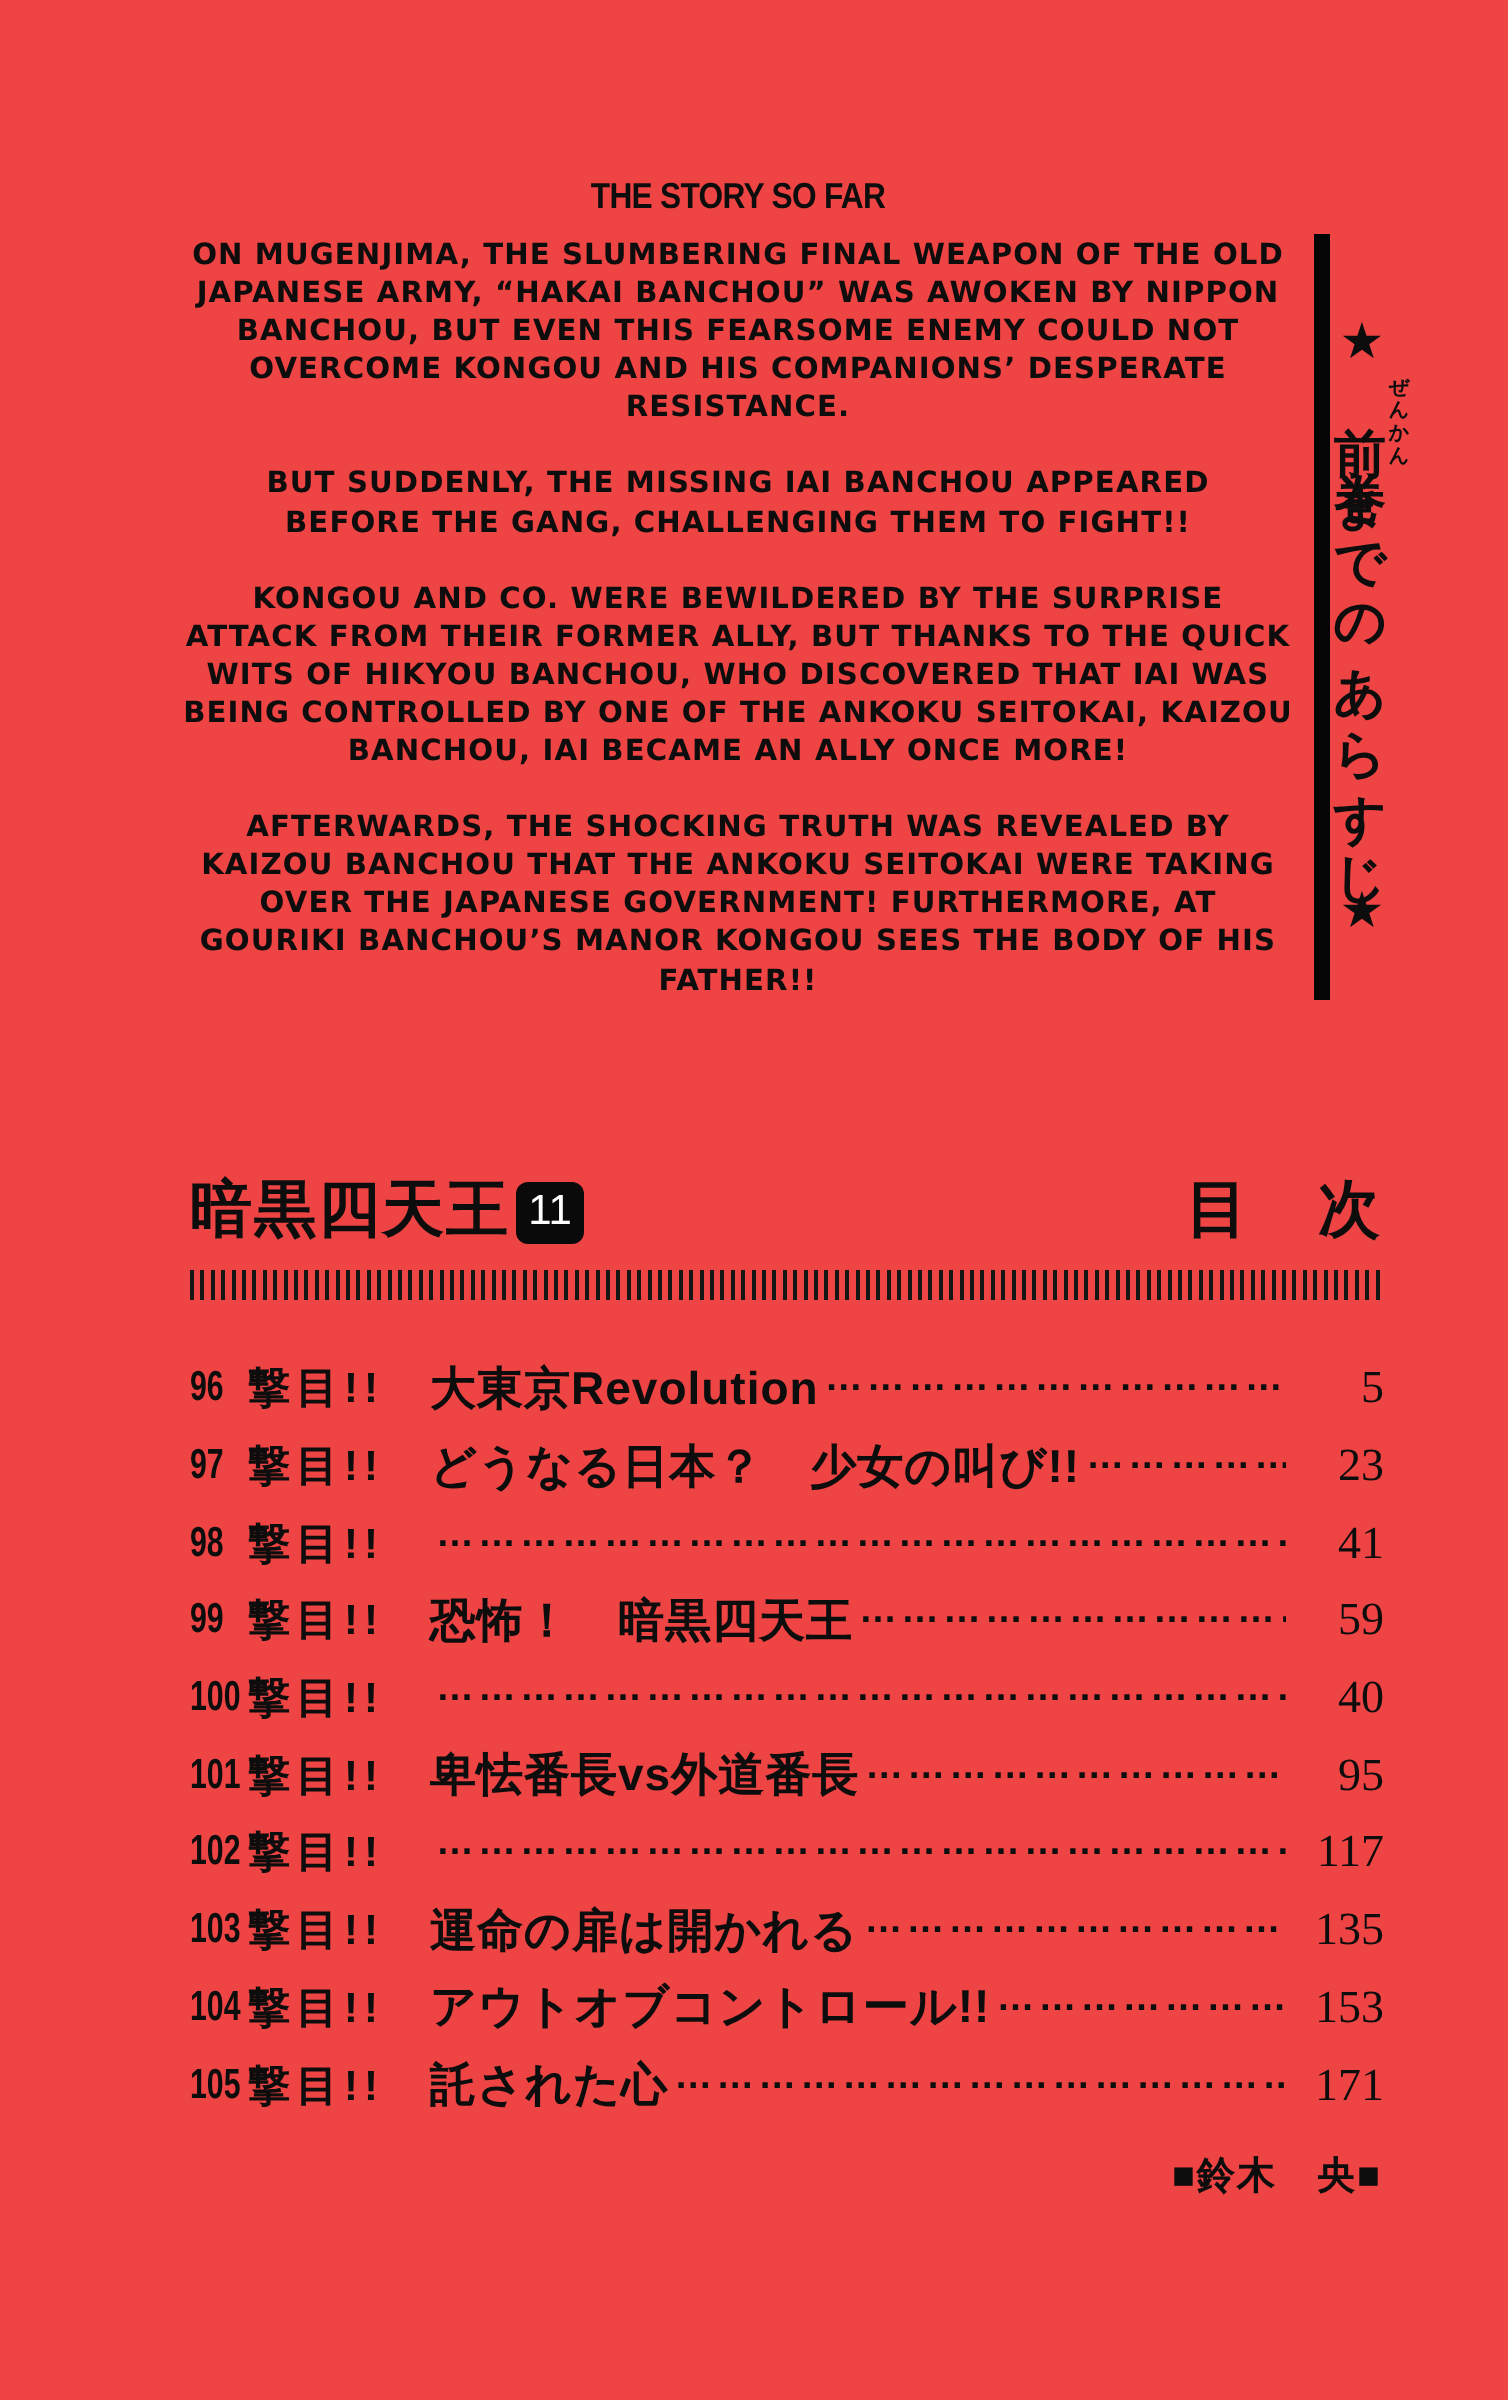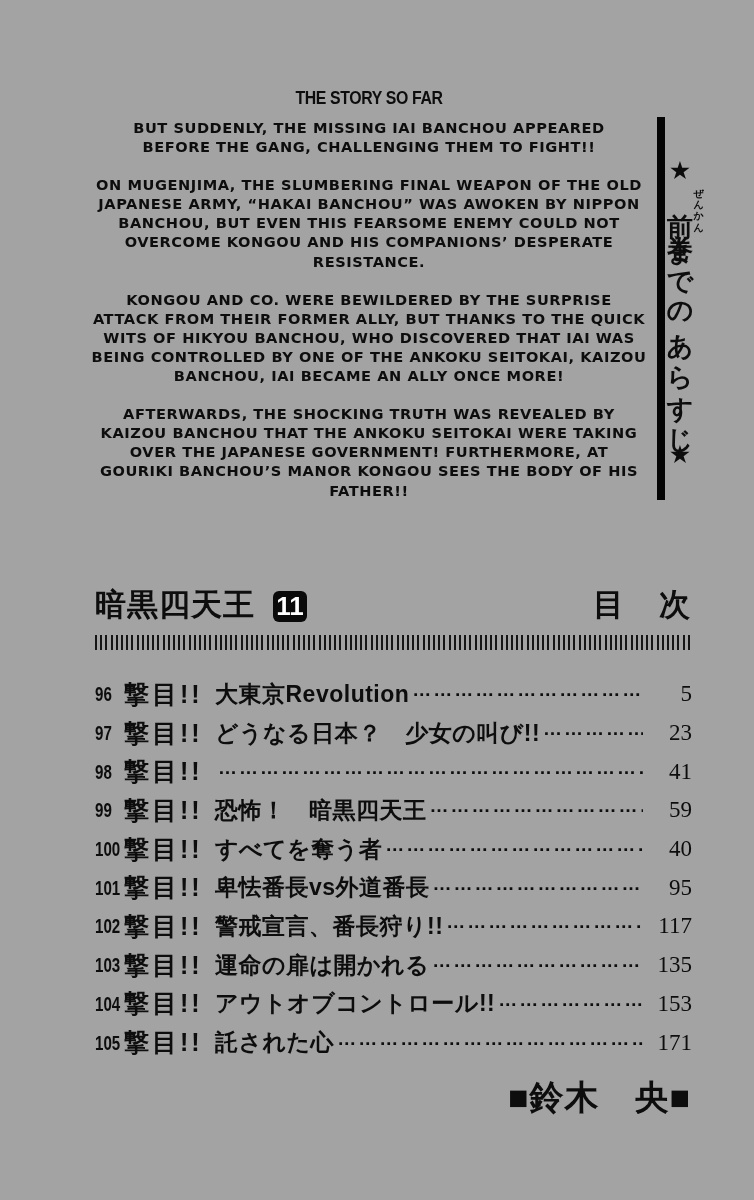--- a/index.html
+++ b/index.html
@@ -1,21 +1,21 @@
 <!DOCTYPE html>
 <html><head>
 <meta charset="utf-8">
 <style>
   * { margin:0; padding:0; box-sizing:border-box; }
   html,body { background:#e8e8e8; }
   .page {
     position:relative;
     width:754px; height:1200px;
     margin:0 auto;
-    background:#a3a3a3;
+    background:#ef4444;
     color:#0d0d0d;
     font-family:"Liberation Sans","DejaVu Sans",sans-serif;
     overflow:hidden;
   }
 
   
   .story {
     position:absolute; left:57px; top:88px; width:624px;
     text-align:center;
   }
@@ -52,23 +52,23 @@
   
   .toc {
     position:absolute; left:95px; top:584px; width:597px;
   }
   .toc-header { display:flex; align-items:center; }
   .series-title {
     font-size:31px; font-weight:bold; letter-spacing:1px;
   }
   .volume-badge {
     display:inline-flex; align-items:center; justify-content:center;
-    width:34px; height:31px; margin-left:18px; margin-top:2px;
+    width:34px; height:31px; margin-left:3px; margin-top:2px;
     background:#0a0a0a; color:#fff; border-radius:6px;
-    font-size:26px; font-weight:bold;
+    font-size:21px; font-weight:normal;
   }
   .contents-label {
     margin-left:auto; font-size:31px; font-weight:bold; letter-spacing:2px;
   }
   .toc-divider {
     margin-top:9px; height:15px;
     background:repeating-linear-gradient(90deg,
       #151515 0, #151515 2px, transparent 2px, transparent 5.2px);
   }
   .toc-list { margin-top:25px; }
@@ -77,57 +77,57 @@
     height:38.7px;
   }
   .ch-num {
     display:inline-block; width:29px; flex:0 0 29px;
     font-size:21px; font-weight:bold;
     transform:scaleX(0.72); transform-origin:left center;
     white-space:nowrap;
   }
   .ch-suffix {
     flex:0 0 91px;
-    font-size:25px; font-weight:bold; letter-spacing:3px;
+    font-size:21px; font-weight:bold; letter-spacing:3px;
     white-space:nowrap;
   }
   .ch-title {
     font-size:23px; font-weight:bold; white-space:nowrap;
     letter-spacing:0.5px;
   }
   .dot-leader {
     flex:1 1 auto; overflow:hidden; white-space:nowrap;
     font-size:19px; font-weight:bold; letter-spacing:2px;
     margin:0 3px; transform:translateY(-4px);
   }
   .ch-page {
     flex:0 0 46px; text-align:right;
     font-family:"Liberation Serif","DejaVu Serif",serif;
     font-size:23px; font-weight:500;
   }
   .author-credit {
     margin-top:13px; padding-right:1px;
     text-align:right;
-    font-size:34px; font-weight:bold; letter-spacing:1px;
+    font-size:19px; font-weight:bold; letter-spacing:1px;
   }
 </style>
 </head>
 <body>
 
 <div class="page">
 
   <section class="story">
     <div class="story-heading">THE STORY SO FAR</div>
-    <div class="story-para">BUT SUDDENLY, THE MISSING IAI BANCHOU APPEARED
-BEFORE THE GANG, CHALLENGING THEM TO FIGHT!!</div>
     <div class="story-para">ON MUGENJIMA, THE SLUMBERING FINAL WEAPON OF THE OLD
 JAPANESE ARMY, “HAKAI BANCHOU” WAS AWOKEN BY NIPPON
 BANCHOU, BUT EVEN THIS FEARSOME ENEMY COULD NOT
 OVERCOME KONGOU AND HIS COMPANIONS’ DESPERATE
 RESISTANCE.</div>
+    <div class="story-para">BUT SUDDENLY, THE MISSING IAI BANCHOU APPEARED
+BEFORE THE GANG, CHALLENGING THEM TO FIGHT!!</div>
     <div class="story-para">KONGOU AND CO. WERE BEWILDERED BY THE SURPRISE
 ATTACK FROM THEIR FORMER ALLY, BUT THANKS TO THE QUICK
 WITS OF HIKYOU BANCHOU, WHO DISCOVERED THAT IAI WAS
 BEING CONTROLLED BY ONE OF THE ANKOKU SEITOKAI, KAIZOU
 BANCHOU, IAI BECAME AN ALLY ONCE MORE!</div>
     <div class="story-para">AFTERWARDS, THE SHOCKING TRUTH WAS REVEALED BY
 KAIZOU BANCHOU THAT THE ANKOKU SEITOKAI WERE TAKING
 OVER THE JAPANESE GOVERNMENT! FURTHERMORE, AT
 GOURIKI BANCHOU’S MANOR KONGOU SEES THE BODY OF HIS
 FATHER!!</div>
@@ -170,35 +170,33 @@
       <div class="toc-row">
         <span class="ch-num">99</span>
         <span class="ch-suffix">撃目!!</span>
         <span class="ch-title">恐怖！　暗黒四天王</span>
         <span class="dot-leader">…………………………………………………………………………………………………………</span>
         <span class="ch-page">59</span>
       </div>
       <div class="toc-row">
         <span class="ch-num">100</span>
         <span class="ch-suffix">撃目!!</span>
-        <span class="ch-title">すべてを奪う者</span>
         <span class="dot-leader">…………………………………………………………………………………………………………</span>
         <span class="ch-page">40</span>
       </div>
       <div class="toc-row">
         <span class="ch-num">101</span>
         <span class="ch-suffix">撃目!!</span>
         <span class="ch-title">卑怯番長vs外道番長</span>
         <span class="dot-leader">…………………………………………………………………………………………………………</span>
         <span class="ch-page">95</span>
       </div>
       <div class="toc-row">
         <span class="ch-num">102</span>
         <span class="ch-suffix">撃目!!</span>
-        <span class="ch-title">警戒宣言、番長狩り!!</span>
         <span class="dot-leader">…………………………………………………………………………………………………………</span>
         <span class="ch-page">117</span>
       </div>
       <div class="toc-row">
         <span class="ch-num">103</span>
         <span class="ch-suffix">撃目!!</span>
         <span class="ch-title">運命の扉は開かれる</span>
         <span class="dot-leader">…………………………………………………………………………………………………………</span>
         <span class="ch-page">135</span>
       </div>

